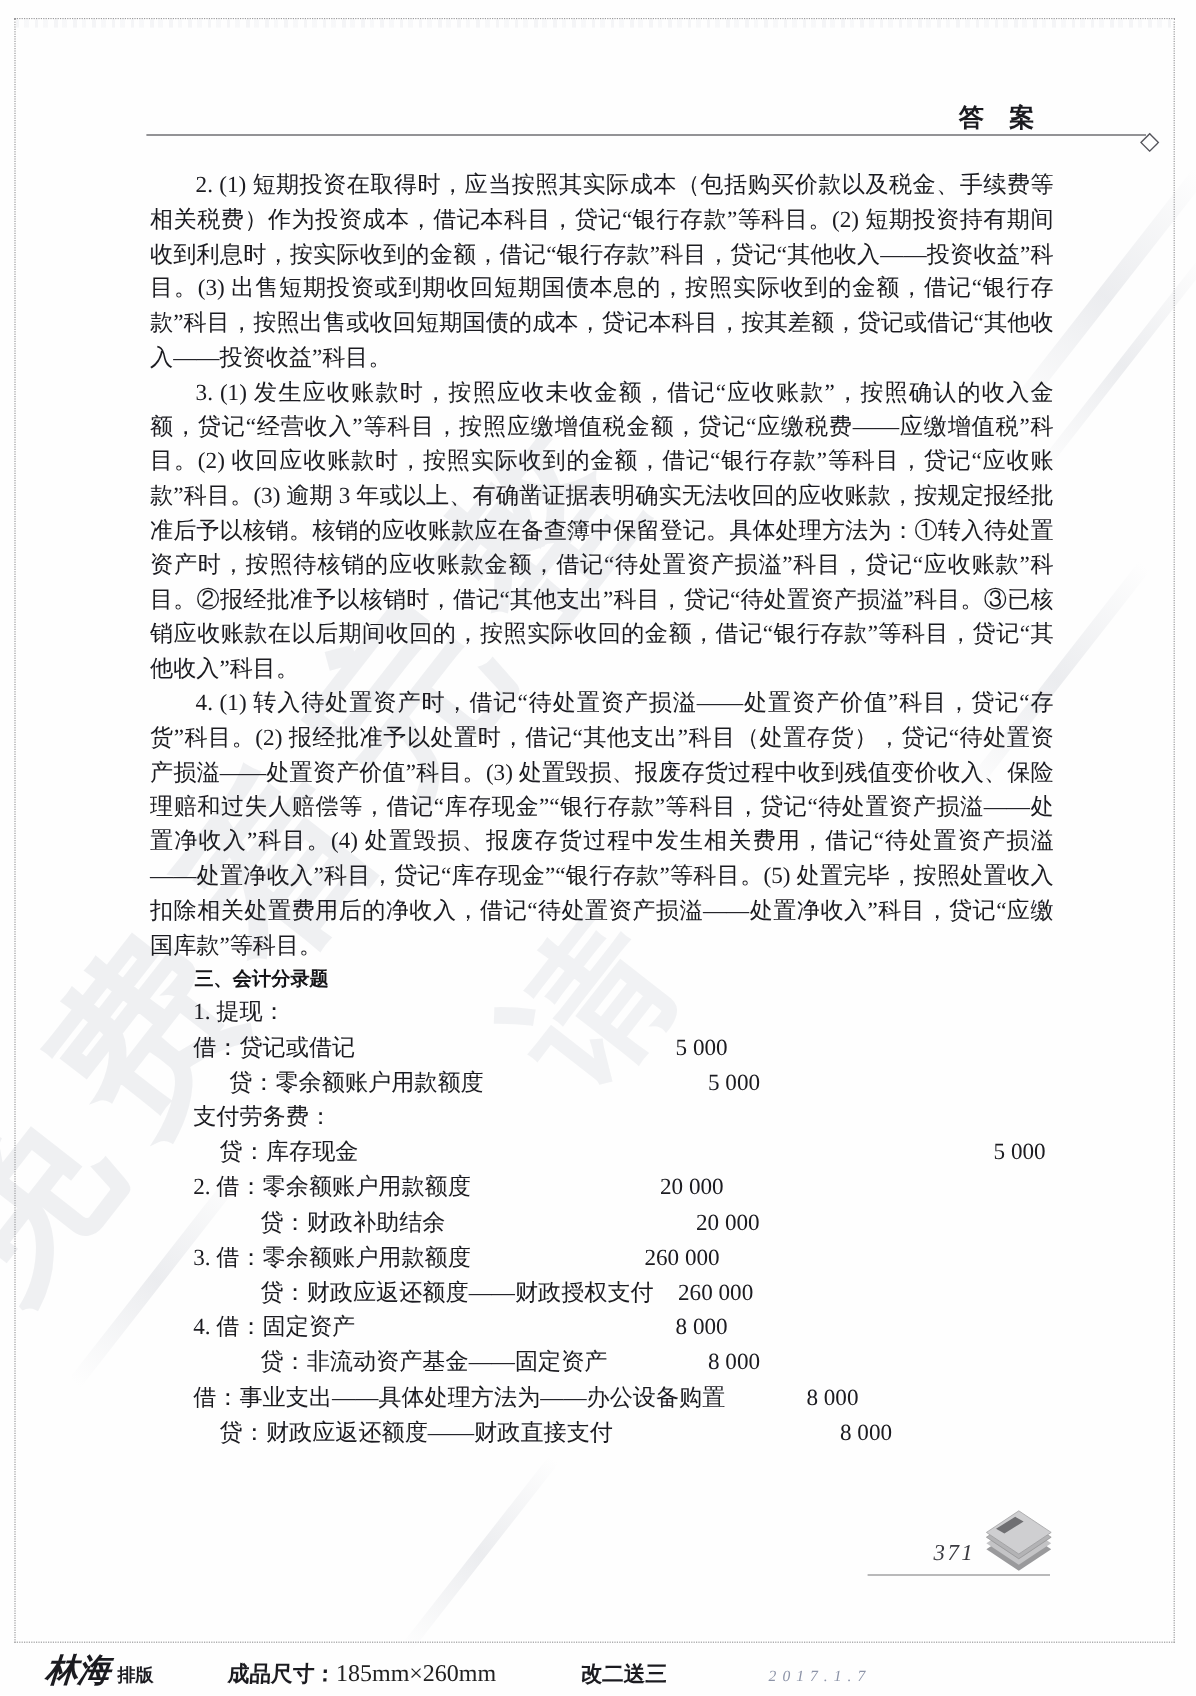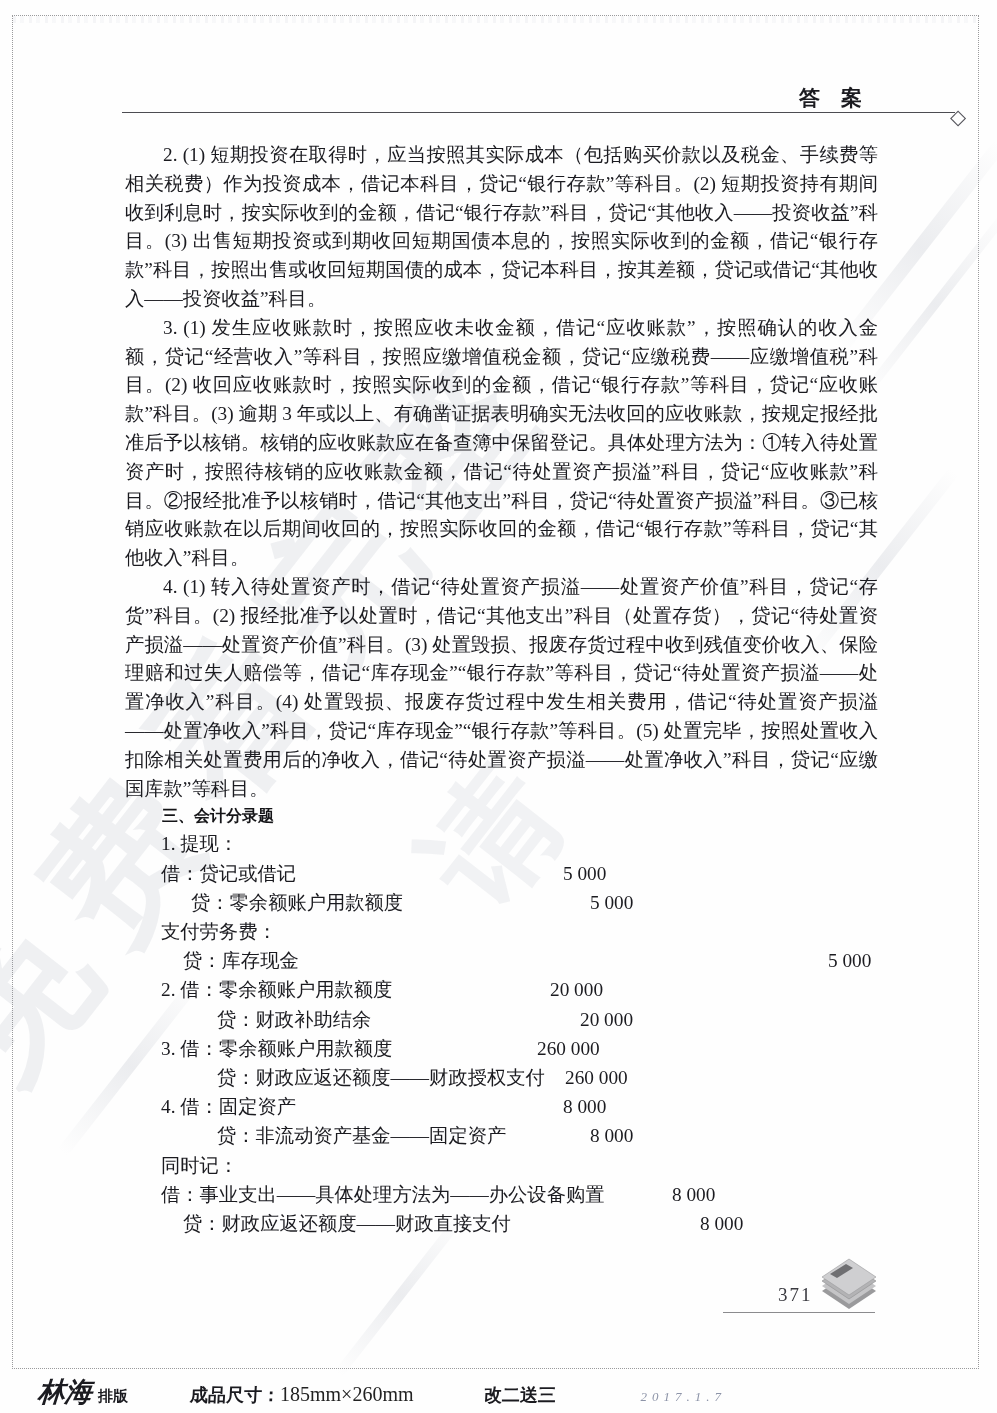--- a/index.html
+++ b/index.html
@@ -30,21 +30,21 @@
   .content{position:absolute;left:125px;top:141px;width:753px;z-index:2;}
   .para{margin:0;font-size:19.3px;line-height:28.8px;text-align:justify;text-indent:38px;}
   .section{margin:3px 0 2px 0;padding-left:37px;font-size:16px;font-weight:bold;
       font-family:"Liberation Sans","DejaVu Sans",sans-serif;color:#151518;}
   .jl{position:relative;font-size:19.3px;line-height:29.2px;white-space:nowrap;}
   .jl .amt{position:absolute;top:0;}
   .amt-inline{margin-left:9px;}
   .in36{padding-left:36px;} .in58{padding-left:58px;} .in66{padding-left:66px;} .in92{padding-left:92px;}
   
   .pagenum-rule{position:absolute;left:723px;top:1312px;width:152px;height:1px;background:#8b8b8e;z-index:2;}
-  .page-number{position:absolute;left:778px;top:1284px;font-size:19px;color:#3a3a40;letter-spacing:2px;z-index:2;}
+  .page-number{position:absolute;left:778px;top:1284px;font-size:19px;color:#3a3a40;letter-spacing:2px;z-index:2;font-style:italic;}
   .book-icon{position:absolute;left:816px;top:1255px;z-index:2;}
   
   .proof-footer{position:absolute;left:38px;top:1374px;width:940px;display:flex;align-items:baseline;z-index:2;
       font-family:"Liberation Serif","DejaVu Serif",serif;}
   .typesetter{font-size:27px;font-weight:bold;font-style:italic;transform:skewX(-4deg);}
   .typeset-label{font-size:15px;font-weight:bold;margin-left:6px;}
   .size-label{font-size:18px;font-weight:bold;margin-left:62px;transform:skewX(-3deg);}
   .size-value{font-size:20px;color:#222;}
   .revision{font-size:18px;font-weight:bold;margin-left:70px;transform:skewX(-3deg);}
   .proof-date{font-size:13px;font-style:italic;color:#8d94a8;letter-spacing:5px;margin-left:85px;}
@@ -80,21 +80,20 @@
     <div class="jl in36"><span>借：贷记或借记</span><span class="amt" style="left:438px">5 000</span></div>
     <div class="jl in66"><span>贷：零余额账户用款额度</span><span class="amt" style="left:465px">5 000</span></div>
     <div class="jl in36"><span>支付劳务费：</span></div>
     <div class="jl in58"><span>贷：库存现金</span><span class="amt" style="left:703px">5 000</span></div>
     <div class="jl in36"><span>2. 借：零余额账户用款额度</span><span class="amt" style="left:425px">20 000</span></div>
     <div class="jl in92"><span>贷：财政补助结余</span><span class="amt" style="left:455px">20 000</span></div>
     <div class="jl in36"><span>3. 借：零余额账户用款额度</span><span class="amt" style="left:412px">260 000</span></div>
     <div class="jl in92"><span>贷：财政应返还额度——财政授权支付</span><span class="amt" style="left:440px">260 000</span></div>
     <div class="jl in36"><span>4. 借：固定资产</span><span class="amt" style="left:438px">8 000</span></div>
     <div class="jl in92"><span>贷：非流动资产基金——固定资产</span><span class="amt" style="left:465px">8 000</span></div>
-    <div class="jl in36"><span>同时记：</span></div>
     <div class="jl in36"><span>借：事业支出——具体处理方法为——办公设备购置</span><span class="amt" style="left:547px">8 000</span></div>
     <div class="jl in58"><span>贷：财政应返还额度——财政直接支付</span><span class="amt" style="left:575px">8 000</span></div>
   </div>
 
   <span class="page-number">371</span>
   <svg class="book-icon" width="66" height="60" viewBox="0 0 66 60">
     <polygon points="33,18 60,36 33,54 6,36" fill="#9a9a9c"></polygon>
     <polygon points="33,13 60,31 33,49 6,31" fill="#c4c4c6"></polygon>
     <polygon points="33,8 60,26 33,44 6,26" fill="#b3b3b5" stroke="#8f8f91" stroke-width="0.6"></polygon>
     <polygon points="33,4 60,22 33,40 6,22" fill="#cfcfd1" stroke="#9a9a9c" stroke-width="0.6"></polygon>

